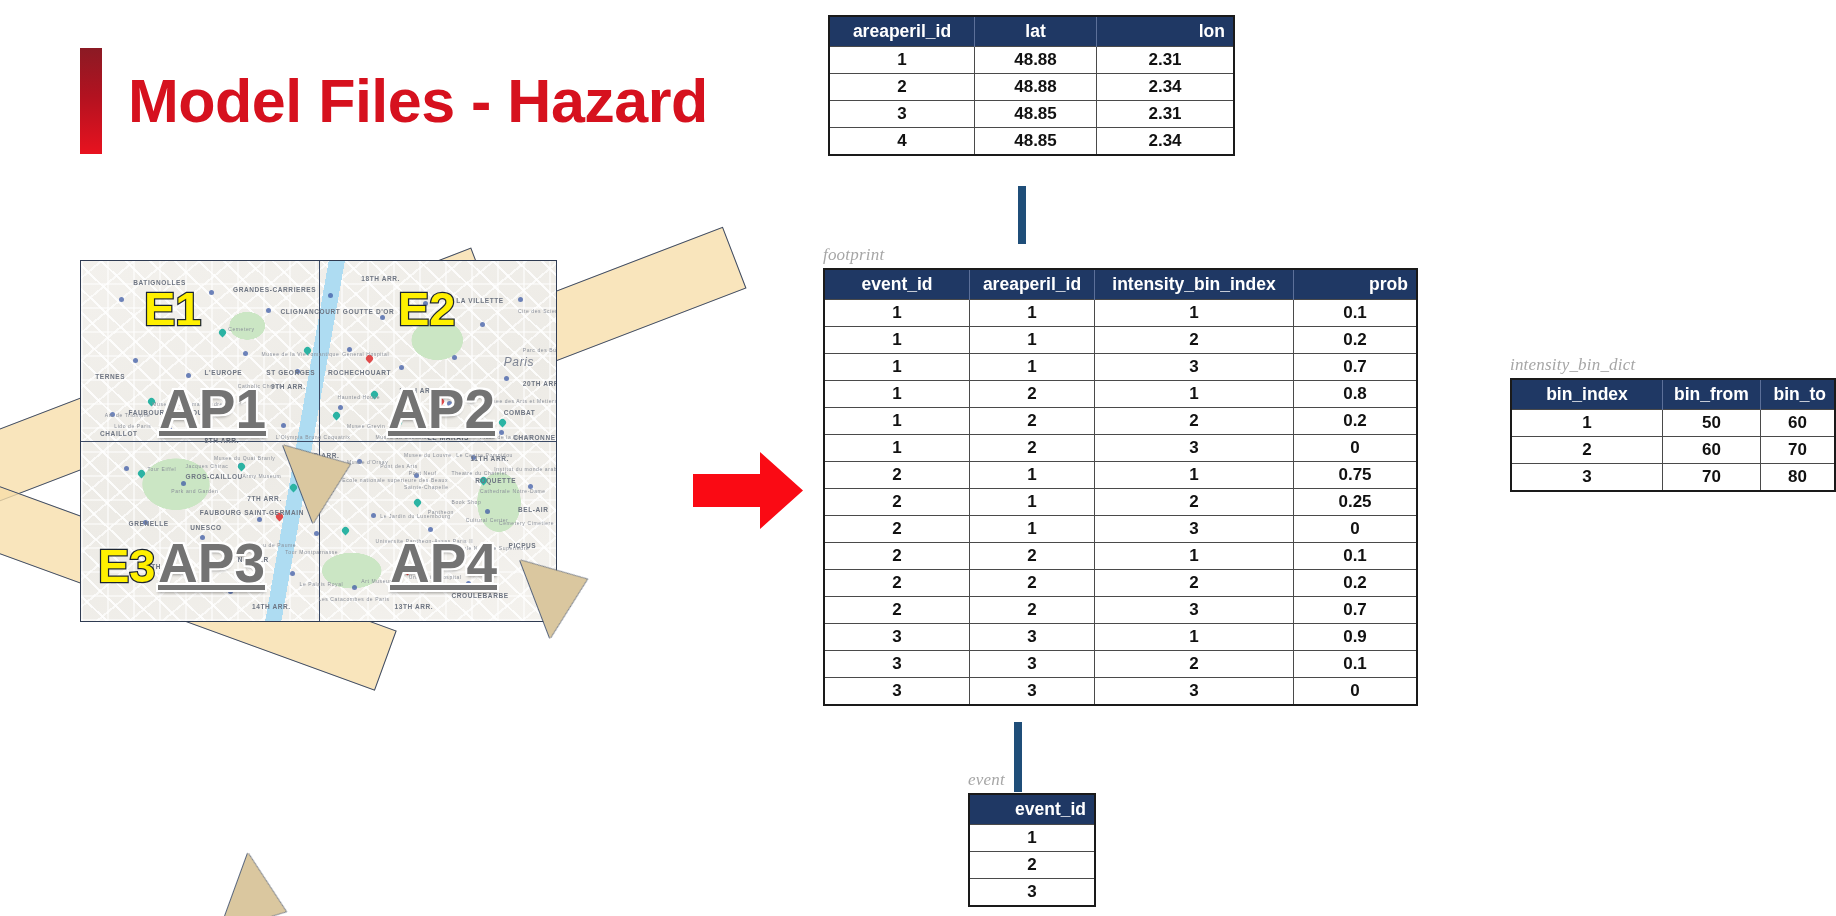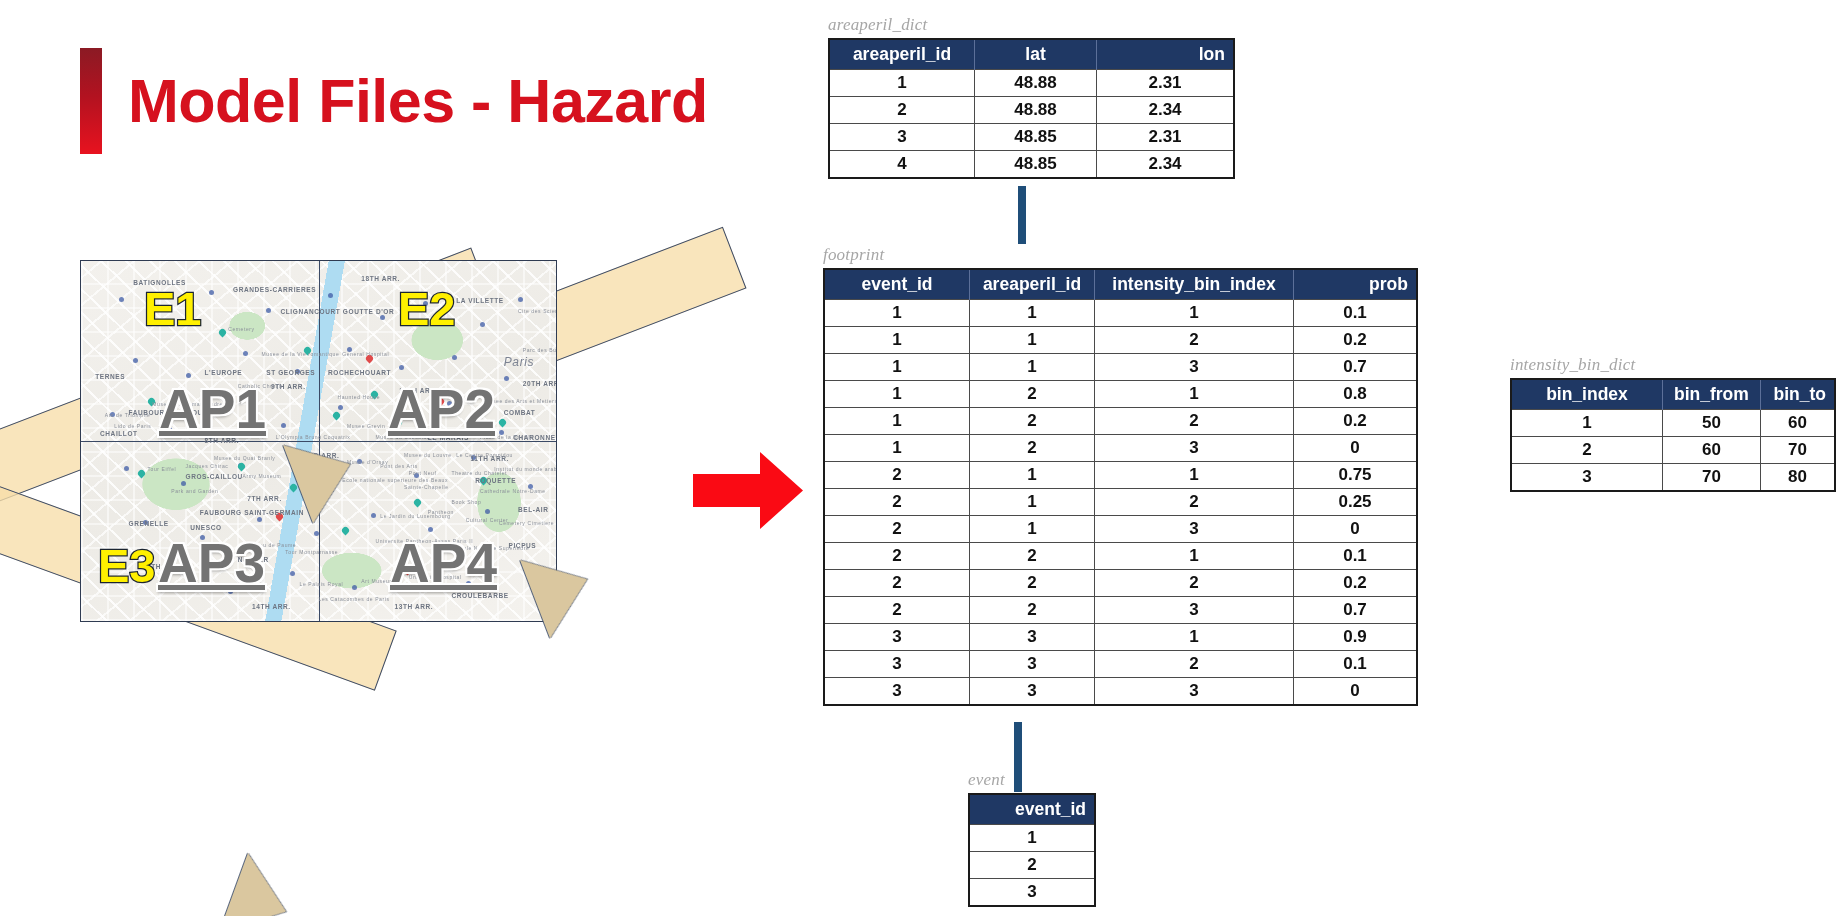--- a/index.html
+++ b/index.html
@@ -278,21 +278,20 @@
   <svg width="110" height="77" viewBox="0 0 110 77" xmlns="http://www.w3.org/2000/svg">
     <polygon points="0,22 67,22 67,0 110,38.5 67,77 67,55 0,55" fill="#FA0A14"></polygon>
   </svg>
 </div>
 
 <div class="connector" id="connector-areaperil-footprint"></div>
 <div class="connector" id="connector-footprint-bindict"></div>
 <div class="connector" id="connector-footprint-event"></div>
 
 <div class="tbl-wrap" id="tbl-areaperil" style="left:828px;top:15px;">
-  <div class="tbl-caption">areaperil_dict</div>
   <table class="data-tbl">
     <thead>
       <tr>
         <th style="width:128px">areaperil_id</th>
         <th style="width:105px">lat</th>
         <th style="width:120px">lon</th>
       </tr>
     </thead>
     <tbody>
       <tr>

